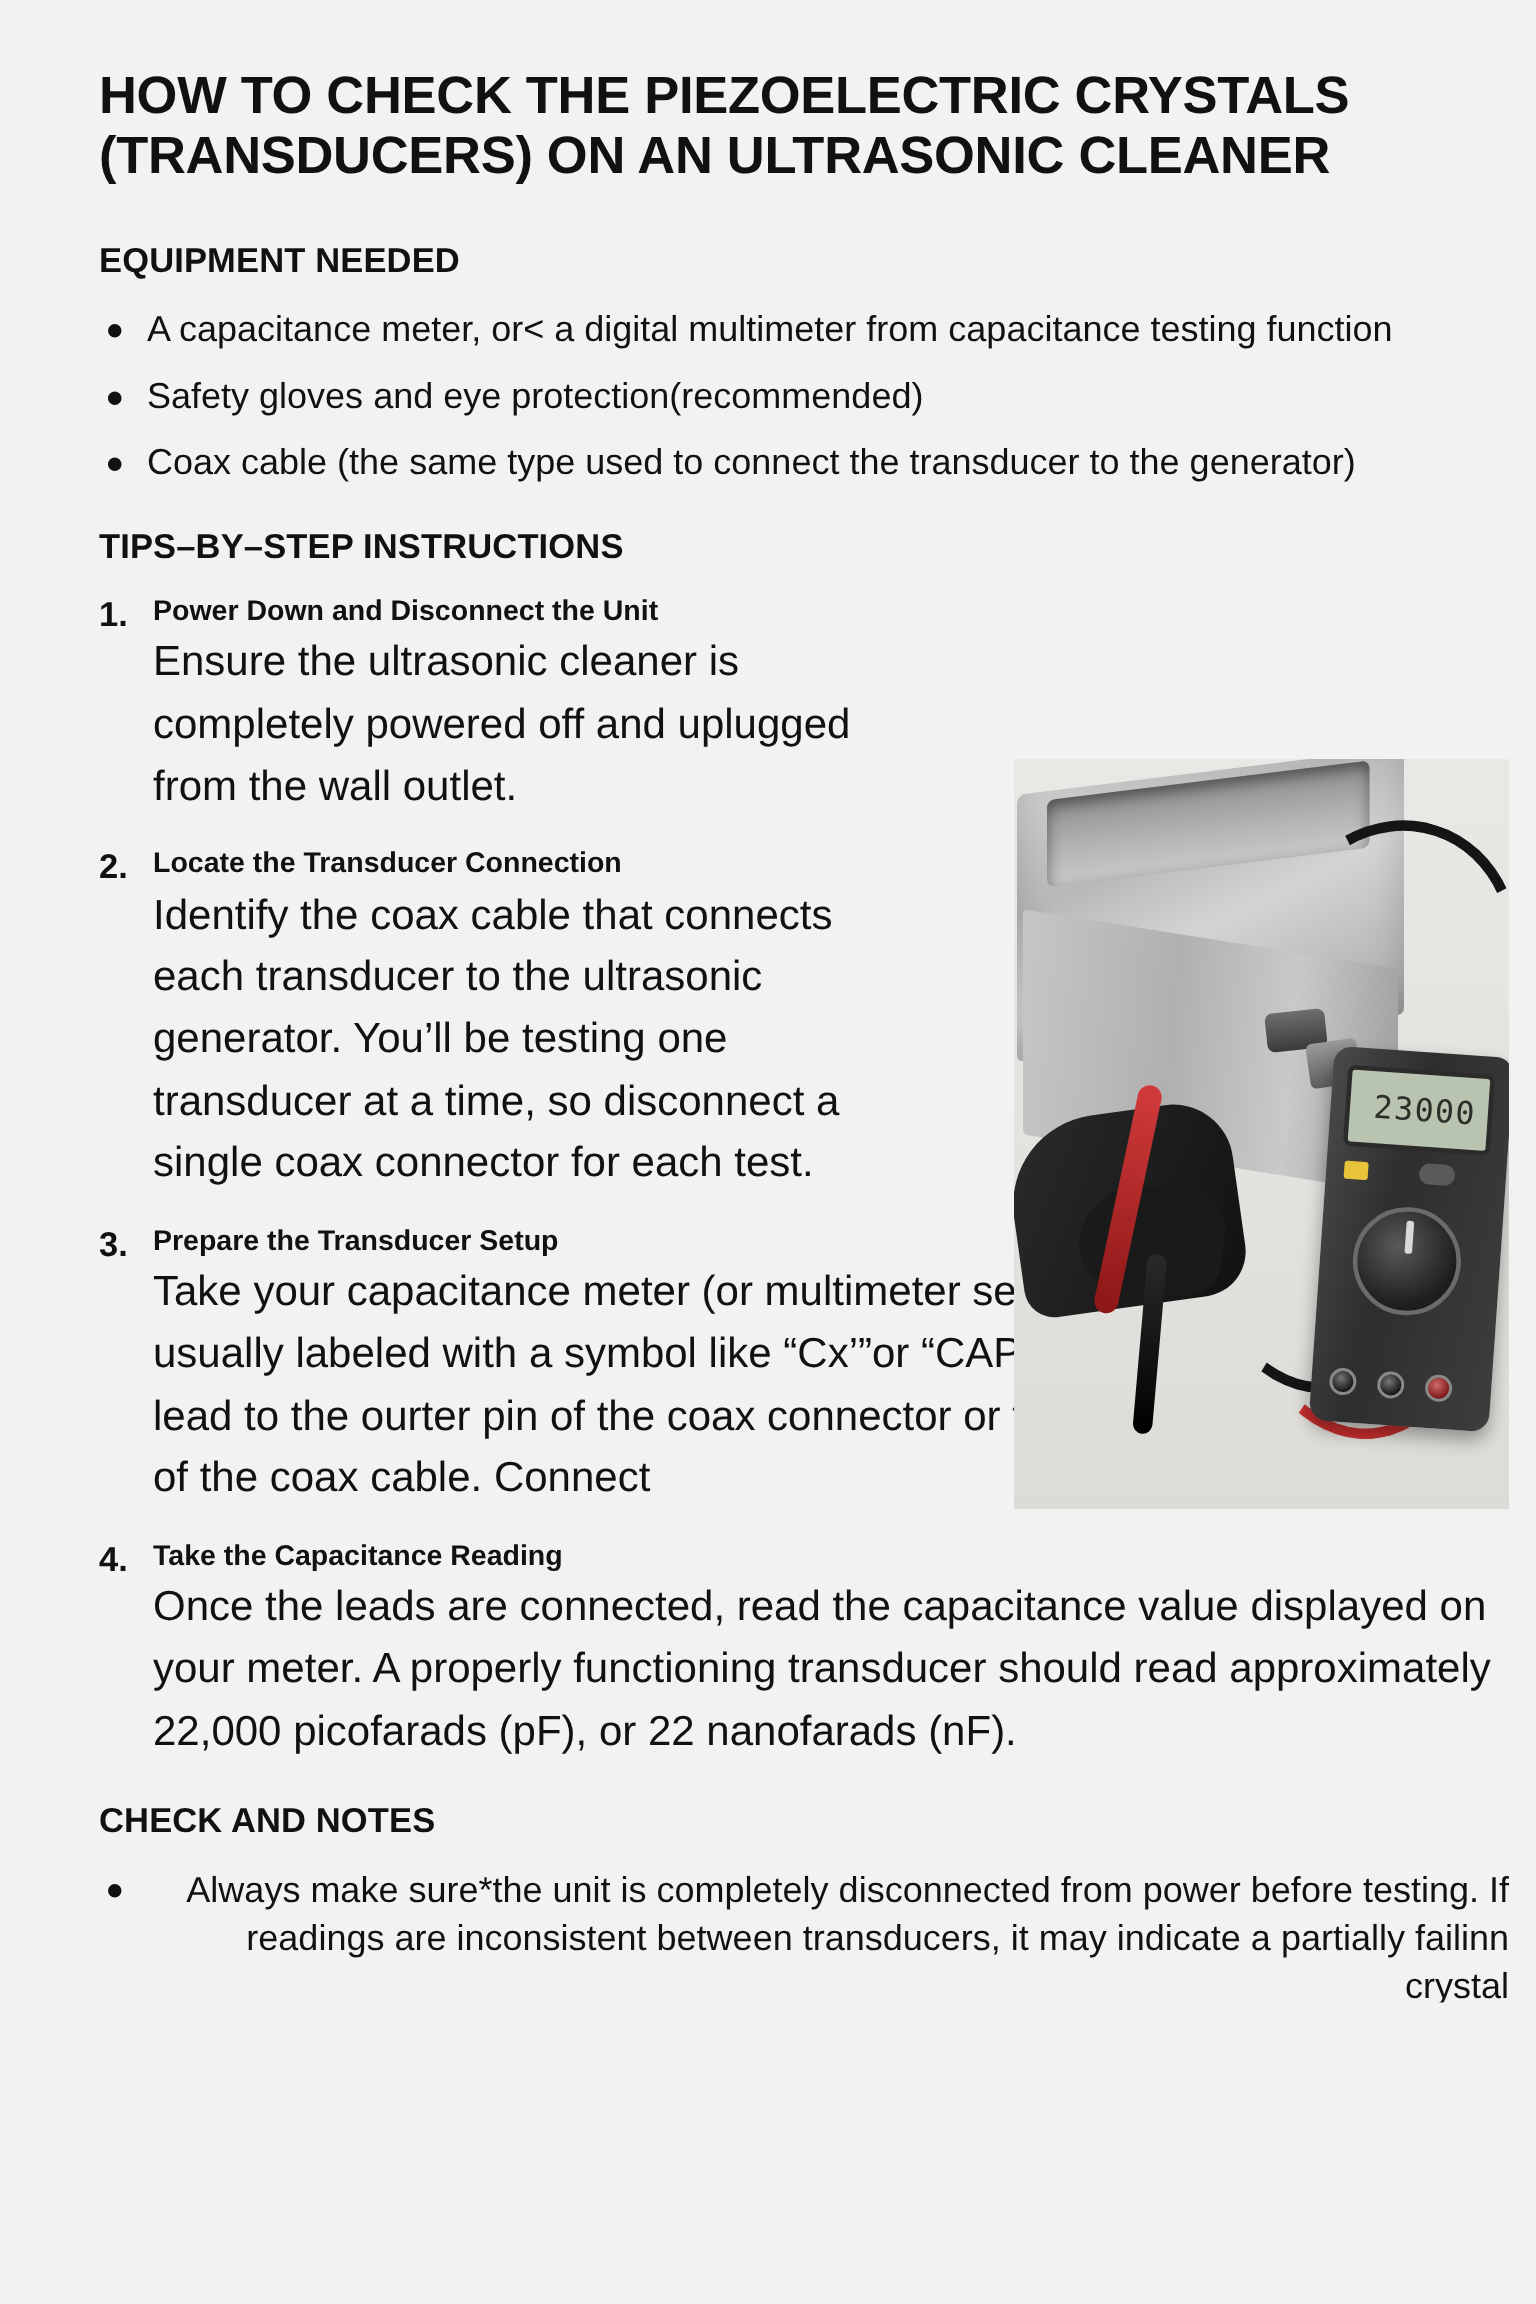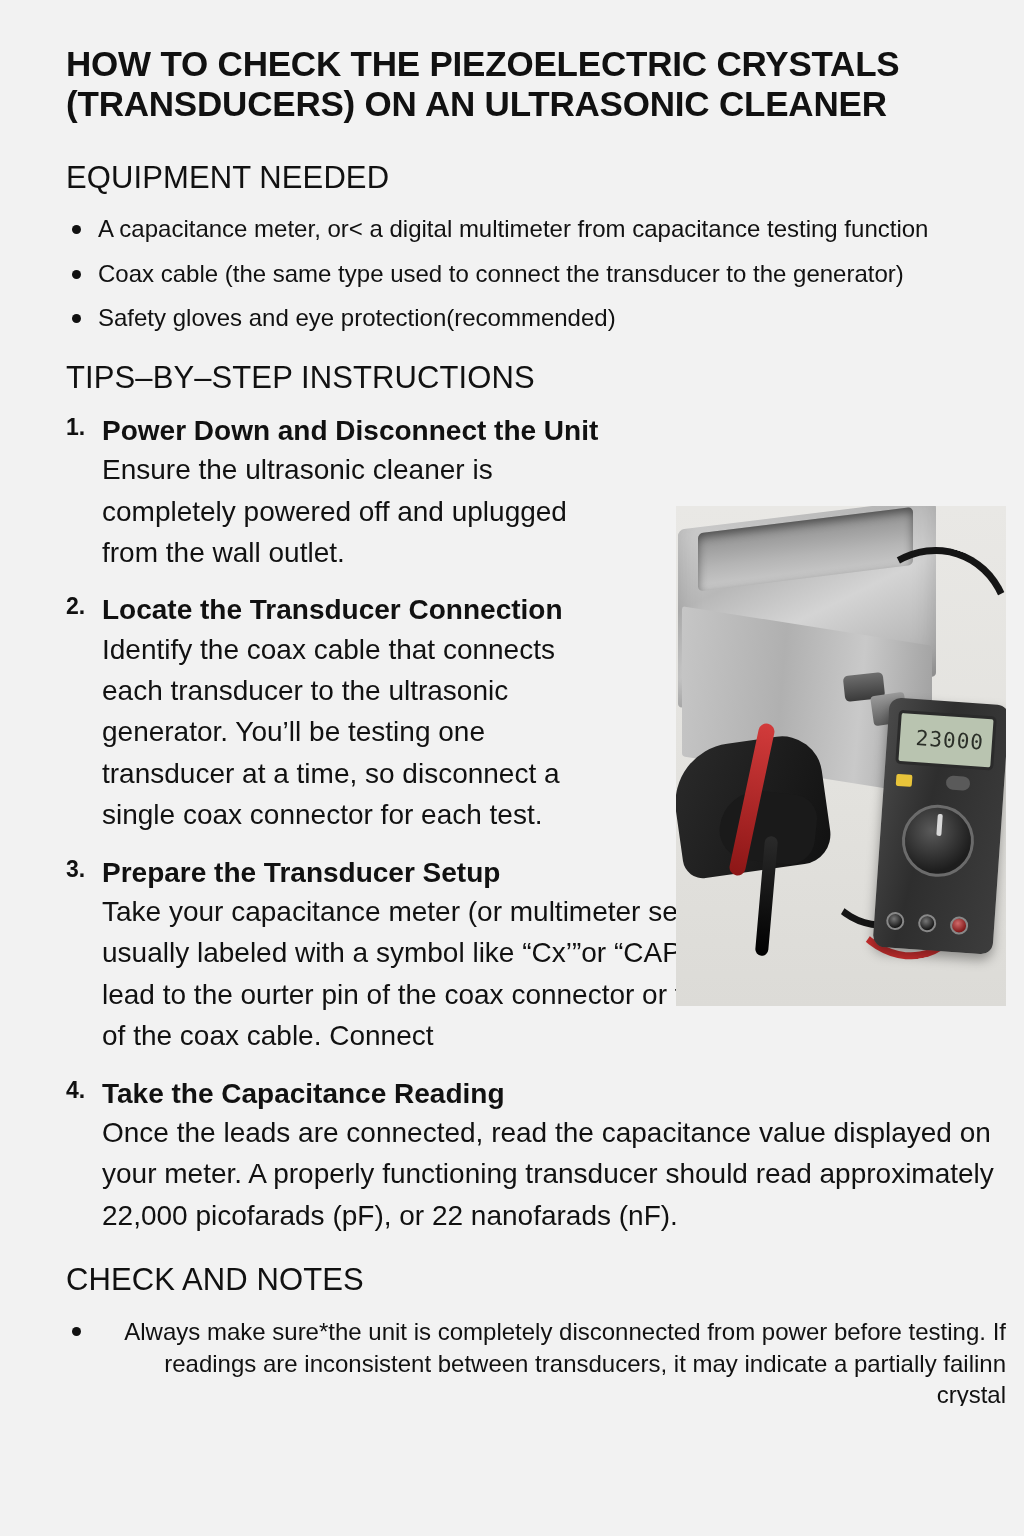--- a/index.html
+++ b/index.html
@@ -32,22 +32,22 @@
   }
   h1.doc-title {
     font-size: 35px;
     line-height: 1.14;
     font-weight: bold;
     letter-spacing: -0.2px;
     margin: 0 0 36px 0;
     text-transform: uppercase;
   }
   h2.section-heading {
-    font-size: 31px;
-    font-weight: normal;
+    font-size: 23px;
+    font-weight: bold;
     margin: 0 0 18px 0;
     letter-spacing: 0.1px;
   }
   .bullets {
     list-style: none;
     margin: 0 0 26px 0;
     padding: 0;
   }
   .bullets li {
     position: relative;
@@ -76,21 +76,21 @@
     margin-bottom: 20px;
   }
   .step .num {
     position: absolute;
     left: 0;
     top: 0;
     font-size: 23px;
     font-weight: bold;
   }
   .step .step-title {
-    font-size: 28px;
+    font-size: 19px;
     font-weight: bold;
     line-height: 1.22;
     display: block;
   }
   .step .step-body {
     font-size: 28px;
     line-height: 1.48;
     display: block;
     margin-top: 1px;
   }
@@ -331,22 +331,22 @@
 <body>
 
 <div class="page">
   <div class="content">
 
     <h1 class="doc-title">HOW TO CHECK THE PIEZOELECTRIC CRYSTALS (TRANSDUCERS) ON AN ULTRASONIC CLEANER</h1>
 
     <h2 class="section-heading">EQUIPMENT NEEDED</h2>
     <ul class="bullets">
       <li><span class="dot"></span><span>A capacitance meter, or˂ a digital multimeter from capacitance testing function</span></li>
+      <li><span class="dot"></span><span>Safety gloves and eye protection(recommended)</span></li>
       <li><span class="dot"></span><span>Coax cable (the same type used to connect the transducer to the generator)</span></li>
-      <li><span class="dot"></span><span>Safety gloves and eye protection(recommended)</span></li>
     </ul>
 
     <h2 class="section-heading">TIPS–BY–STEP INSTRUCTIONS</h2>
     <ol class="steps">
       <li class="step narrow">
         <span class="num">1.</span>
         <span class="step-title">Power Down and Disconnect the Unit</span>
         <span class="step-body">Ensure the ultrasonic cleaner is completely powered off and uplugged from the wall outlet.</span>
       </li>
       <li class="step narrow">

